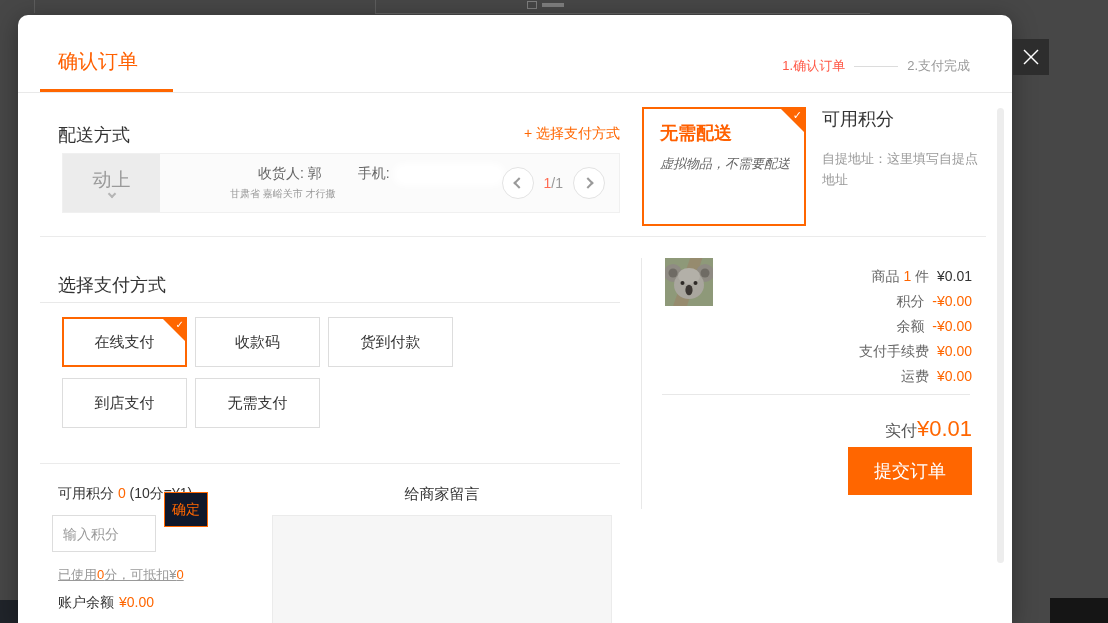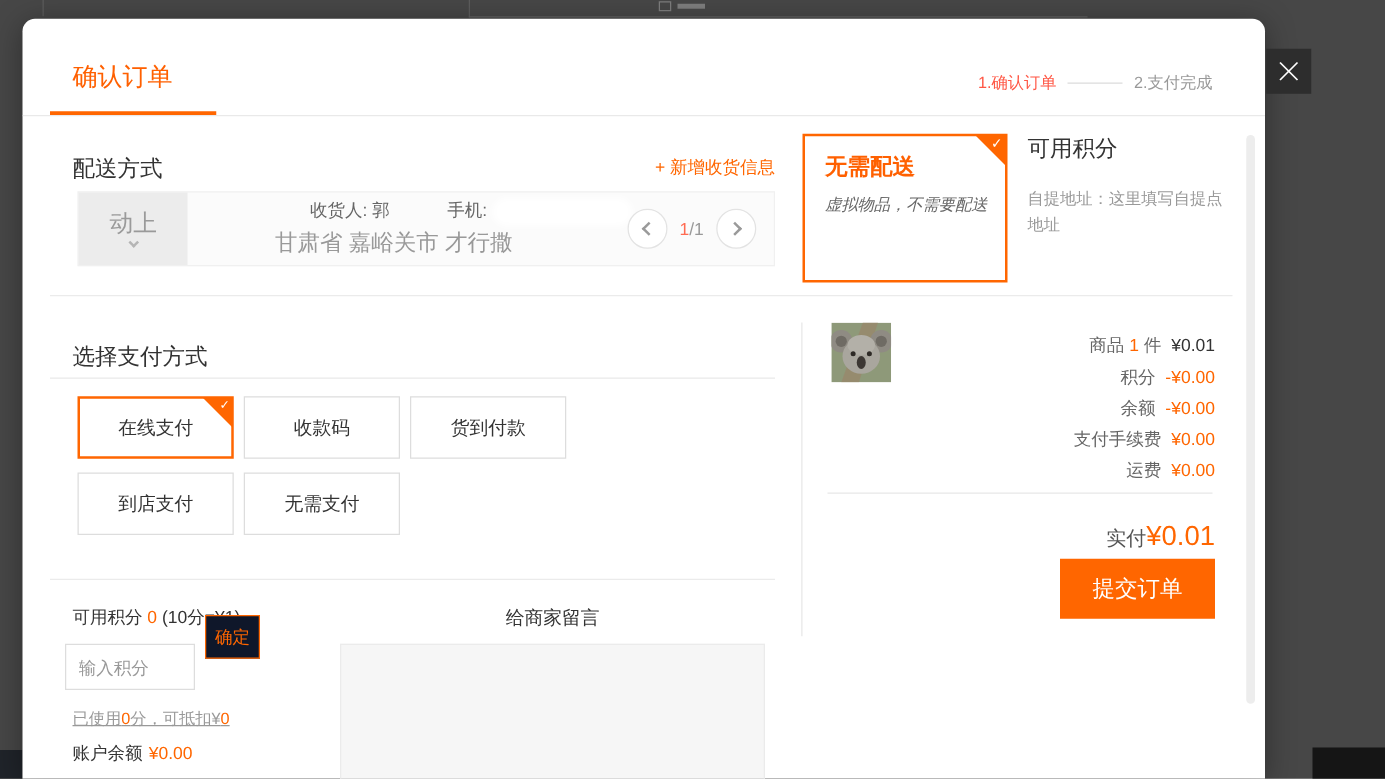--- a/index.html
+++ b/index.html
@@ -46,23 +46,23 @@
   
   .sec-h { position:absolute; font-size:18px; color:#333; }
 
   
   .add-address-link { position:absolute; left:40px; top:110px; width:562px; text-align:right; color:#ff6600; font-size:14px; cursor:pointer; }
   .addr-card { position:absolute; left:44px; top:138px; width:558px; height:60px; background:#fbfbfb; border:1px solid #f0f0f0; display:flex; align-items:center; }
   .addr-tag-box { width:97px; height:58px; background:#ececec; display:flex; flex-direction:column; align-items:center; justify-content:center; }
   .addr-tag { font-size:19px; color:#9a9a9a; line-height:20px; }
   .addr-info { flex:1; padding-left:70px; }
   .addr-line1 { font-size:14px; color:#666; white-space:nowrap; }
-  .addr-consignee { margin-right:42px;padding-left:28px; }
+  .addr-consignee { margin-right:32px;padding-left:28px; }
   .phone-blur { display:inline-block; width:104px; height:15px; margin-left:4px; vertical-align:middle; background:#fff; border-radius:8px; box-shadow:0 0 6px 4px rgba(255,255,255,.95); }
-  .addr-line2 { font-size:18px; color:#999; margin-top:4px; }
+  .addr-line2 { font-size:10px; color:#999; margin-top:4px; }
   .addr-pager { display:flex; align-items:center; gap:10px; margin-right:14px; }
   .pager-btn { width:32px; height:32px; border:1px solid #e3e3e3; background:#fff; border-radius:50%; display:flex; align-items:center; justify-content:center; cursor:pointer; }
   .page-text { font-size:14px; color:#999; }
   .page-cur { color:#ff6b52; }
 
   .chev { display:inline-block; width:8px; height:8px; border-right:2px solid #9a9a9a; border-bottom:2px solid #9a9a9a; }
   .chev-left { transform:rotate(135deg); margin-left:3px; }
   .chev-right { transform:rotate(-45deg); margin-right:3px; }
   .chev-down-sm { width:6px; height:6px; border-right:2px solid #b5b5b5; border-bottom:2px solid #b5b5b5; transform:rotate(45deg); margin-top:1px; }
 
@@ -153,21 +153,21 @@
   <div class="header-line"></div>
   <div class="steps">
     <span class="step-active">1.确认订单</span>
     <span class="step-dash"></span>
     <span class="step-next">2.支付完成</span>
   </div>
 
   <div class="scrollbar-thumb"></div>
 
   <div class="sec-h" style="left:40px;top:108px">配送方式</div>
-  <div class="add-address-link">+ 新增收货信息</div>
+  <div class="add-address-link">+ 选择支付方式</div>
 
   <div class="addr-card">
     <div class="addr-tag-box">
       <span class="addr-tag">动上</span>
       <span class="chev chev-down-sm"></span>
     </div>
     <div class="addr-info">
       <div class="addr-line1">
         <span class="addr-consignee">收货人: 郭</span>
         <span>手机:</span>

